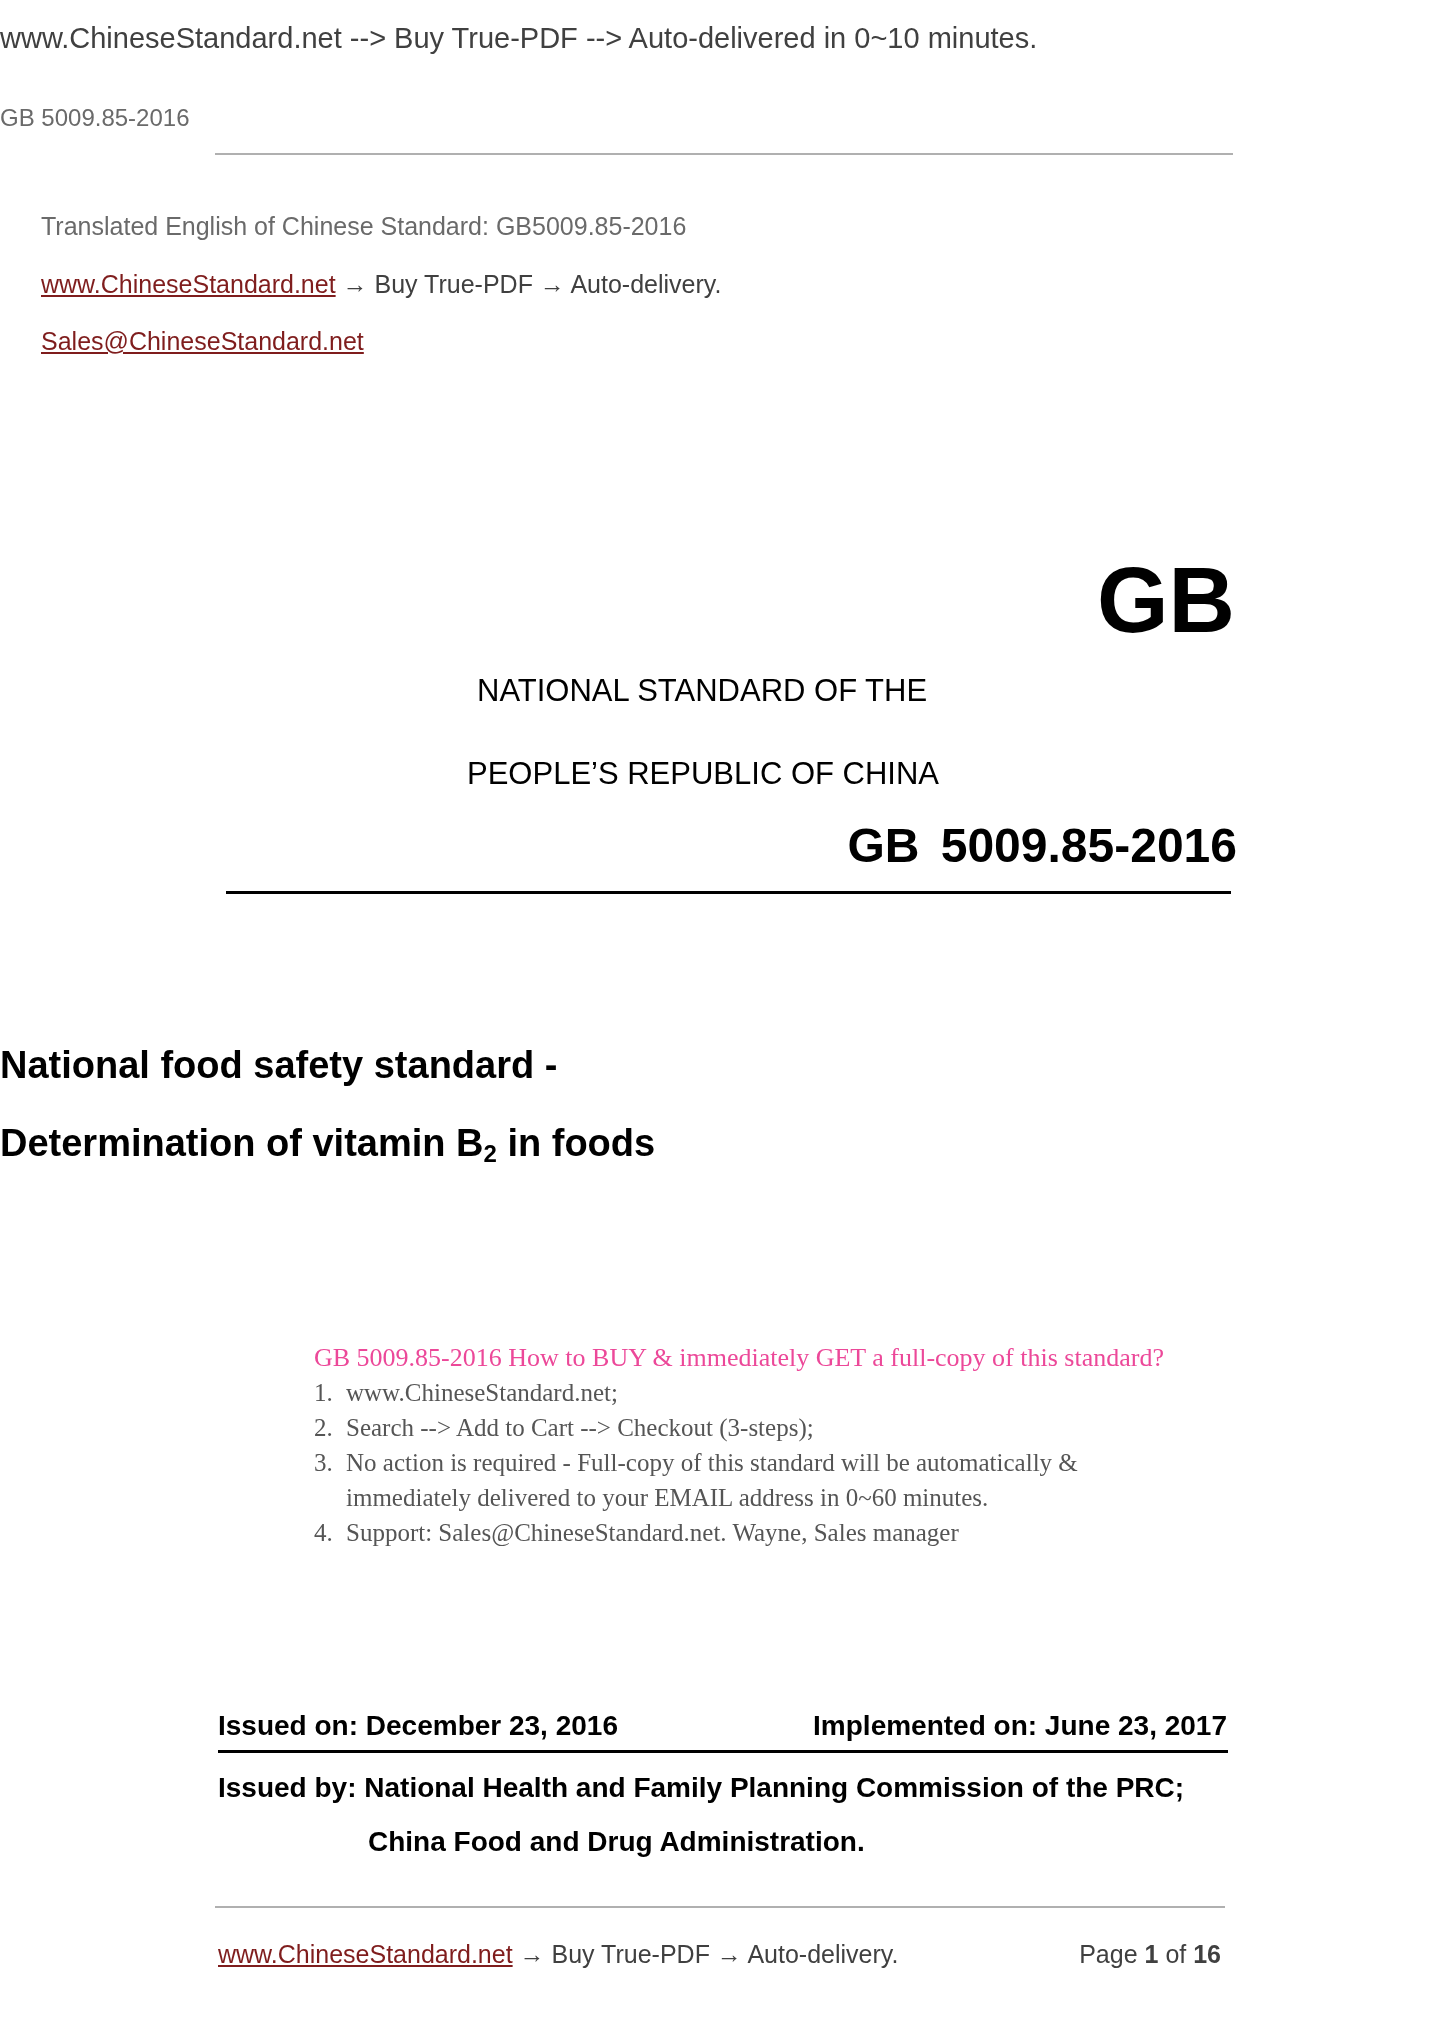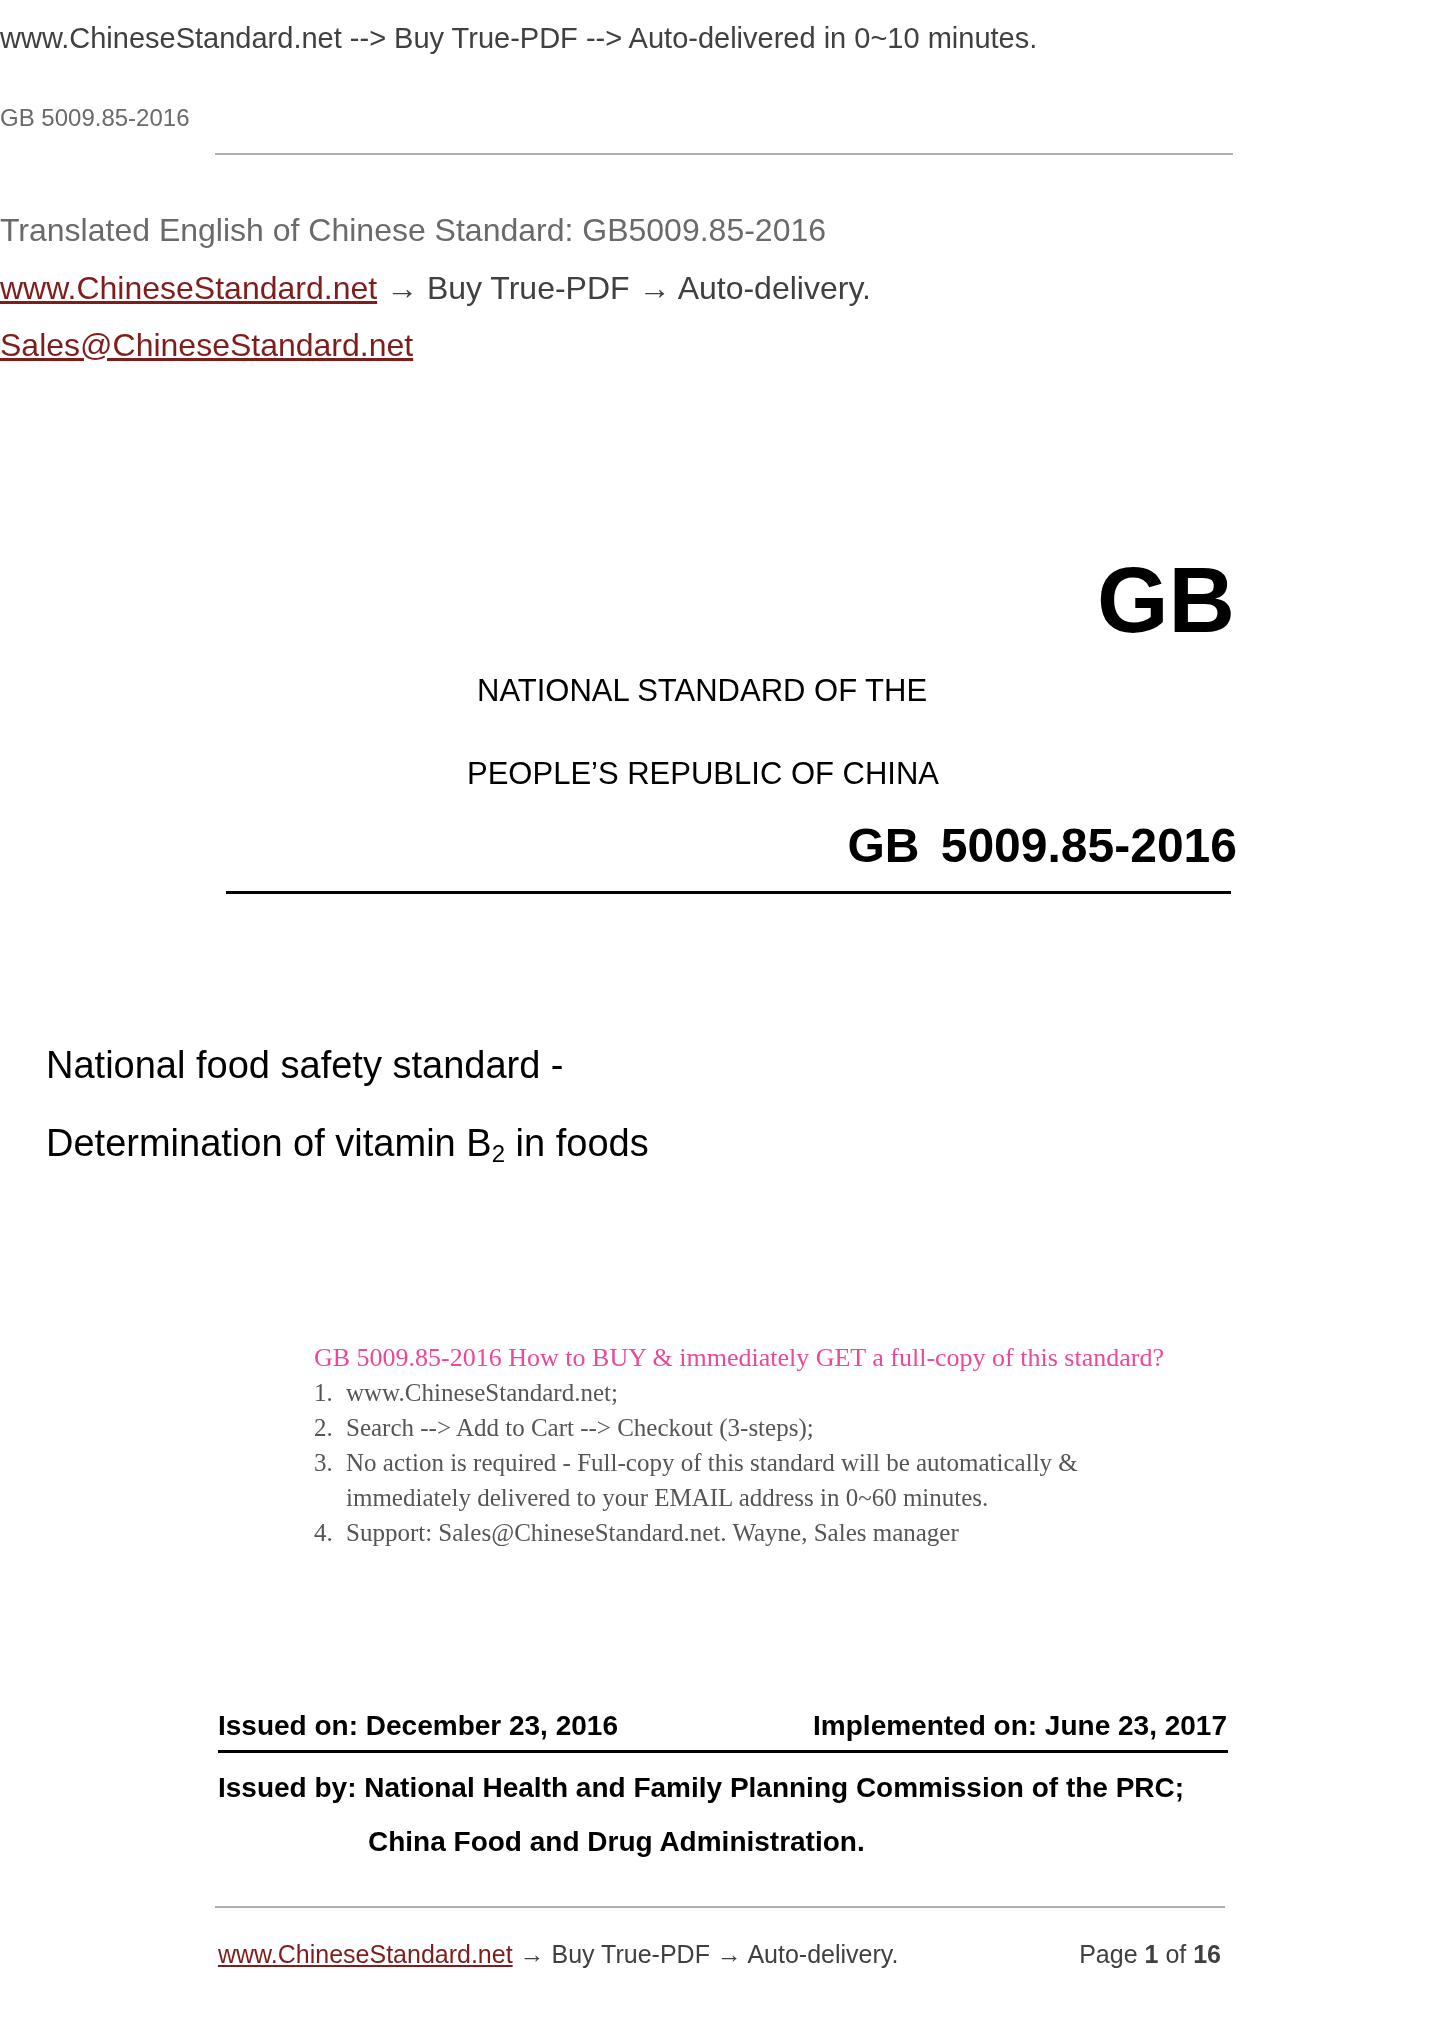--- a/index.html
+++ b/index.html
@@ -2,28 +2,28 @@
 <html><head>
 <meta charset="utf-8">
 <style>
   html, body { margin:0; padding:0; background:#ffffff; }
   body { width:1445px; height:2044px; position:relative; overflow:hidden; font-family:"Liberation Sans", sans-serif; color:#000; }
   .abs { position:absolute; }
   .center { left:0; width:1266px; text-align:left; }
   .hdr-top { top:22px; font-size:29px; color:#404040; }
   .hdr-sub { top:104px; font-size:24px; color:#6a6a6a; }
   .hr-gray { height:2px; background:#b0b0b0; }
-  .tr-line { font-size:32px; color:#6a6a6a; }
+  .tr-line { font-size:25px; color:#6a6a6a;margin-left:41px; }
   .link { text-decoration:underline; color:#7f1d1d; }
   .arrow { color:#404040; }
   .gb-big { top:548px; right:210px; font-size:92px; font-weight:bold; }
   .natl { font-size:31px; }
   .code-big { top:818px; right:208px; font-size:48px; font-weight:bold; word-spacing:8px; }
   .hr-black { height:3px; background:#000; }
-  .title { font-size:38px; font-weight:normal;padding-left:46px; }
+  .title { font-size:38px; font-weight:bold; }
   .title sub { font-size:24px; vertical-align:-6px; }
   .buy-box { left:314px; top:1340px; width:940px; font-family:"Liberation Serif", serif; color:#555; font-size:25px; line-height:35px; }
   .buy-box .head { color:#ec4899; font-size:26px; }
   .buy-box .item { display:flex; }
   .buy-box .num { width:32px; flex:none; }
   .issued { font-size:28px; font-weight:bold; }
   .foot { top:1940px; font-size:25px; color:#404040; }
   .foot b { color:#404040; }
 </style>
 </head>

